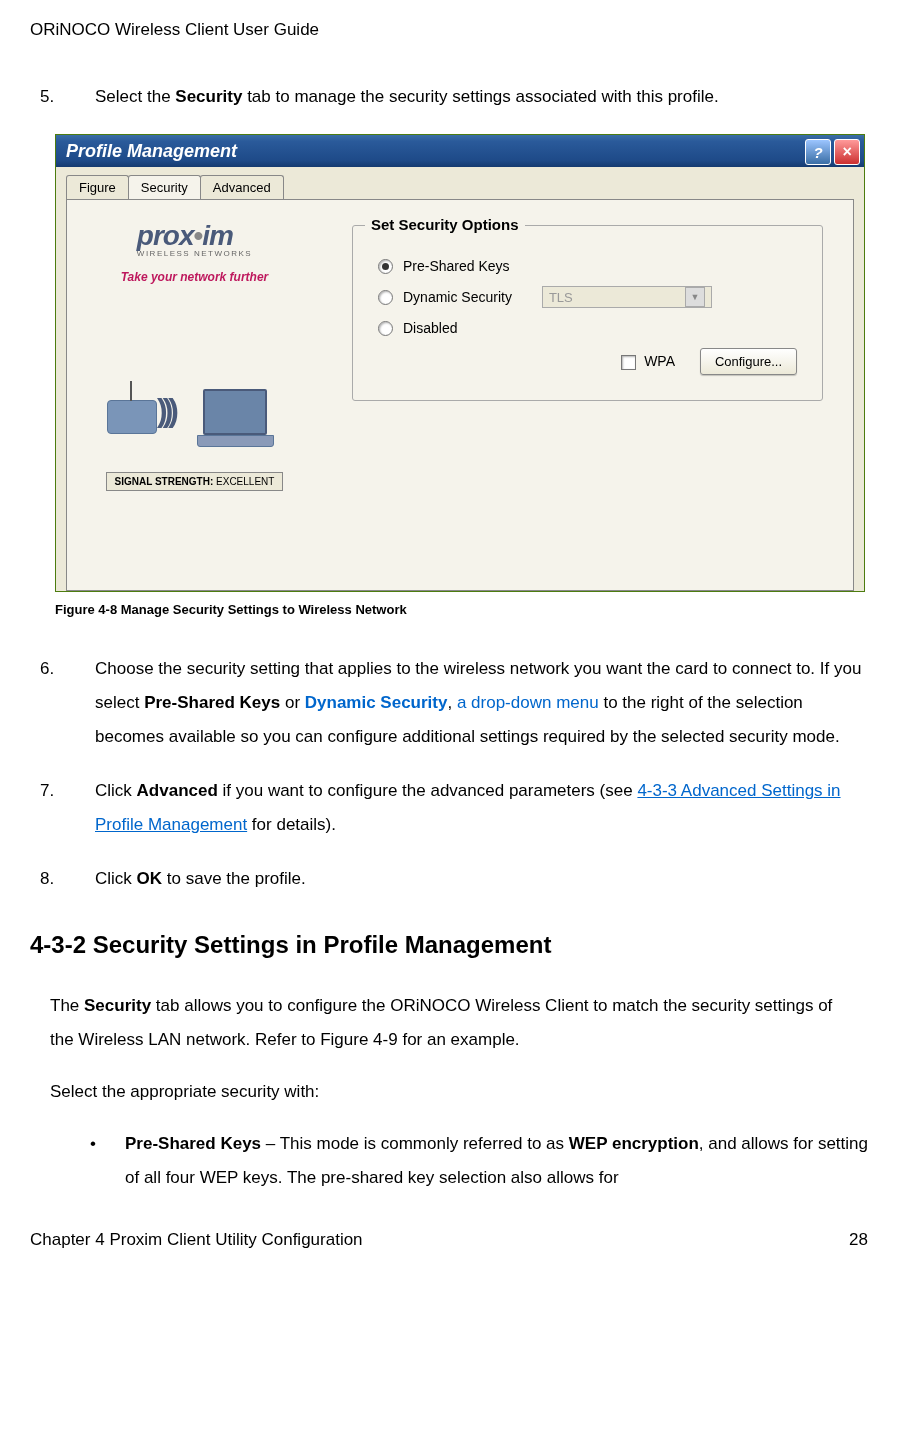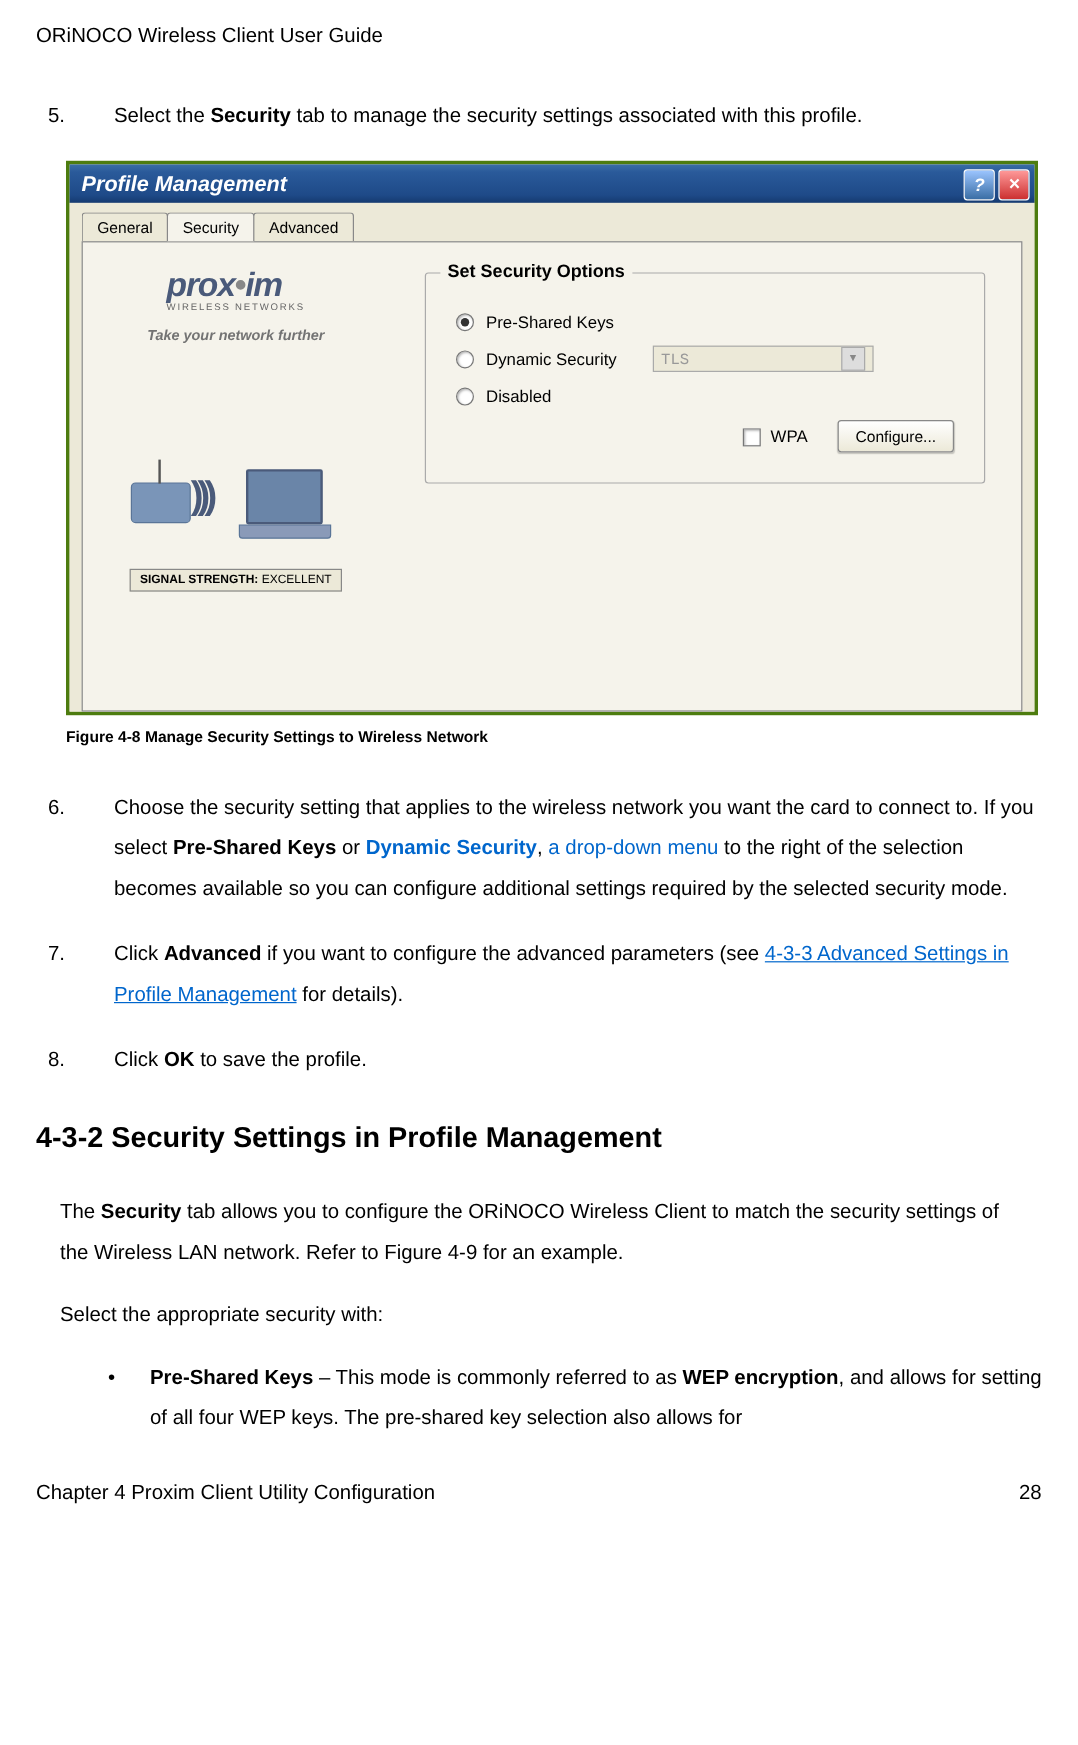--- a/index.html
+++ b/index.html
@@ -30,21 +30,21 @@
     }
     .instruction-text {
       flex: 1;
     }
     .bold { font-weight: bold; }
     .figure-container {
       margin: 15px 0 15px 25px;
     }
     .dialog {
       width: 810px;
-      border: 3px solid #4d7c0f;
+      border: 1px solid #4d7c0f;
       box-sizing: border-box;
       background: #ece9d8;
       position: relative;
     }
     .titlebar {
       height: 32px;
       background: linear-gradient(180deg, #3a6ea5 0%, #2a5a9a 20%, #1e4a88 80%, #153a70 100%);
       color: white;
       font-family: "Trebuchet MS", sans-serif;
       font-style: italic;
@@ -144,21 +144,21 @@
       color: #666;
       letter-spacing: 1.5px;
       text-align: right;
       margin-top: -3px;
     }
     .tagline {
       font-family: "Trebuchet MS", sans-serif;
       font-style: italic;
       font-weight: bold;
       font-size: 12px;
-      color: #737373;
+      color: #be185d;
       margin-bottom: 40px;
     }
     .device-illustration {
       margin-top: 20px;
       width: 175px;
       height: 110px;
       position: relative;
     }
     .router {
       position: absolute;
@@ -256,33 +256,32 @@
       content: '';
       position: absolute;
       top: 3px;
       left: 3px;
       width: 7px;
       height: 7px;
       background: #333;
       border-radius: 50%;
     }
     .dropdown-disabled {
-      width: 184px;
+      width: 170px;
       height: 22px;
       border: 1px solid #aaa;
       background: #ece9d8;
       color: #999;
       font-size: 13px;
       padding: 0 6px;
       margin-left: 30px;
       display: flex;
       align-items: center;
       justify-content: space-between;
       box-sizing: border-box;
-      font-family: Liberation Mono, monospace;
     }
     .dropdown-arrow {
       width: 18px;
       height: 18px;
       background: #ddd;
       border: 1px solid #aaa;
       display: flex;
       align-items: center;
       justify-content: center;
       font-size: 9px;
@@ -386,21 +385,21 @@
   <div class="dialog">
     <div class="titlebar">
       <span>Profile Management</span>
       <div class="titlebar-buttons">
         <div class="help-btn">?</div>
         <div class="close-btn">×</div>
       </div>
     </div>
     <div class="tab-area">
       <div class="tabs-row">
-        <div class="tab">General</div>
+        <div class="tab">Figure</div>
         <div class="tab active">Security</div>
         <div class="tab">Advanced</div>
       </div>
       <div class="tab-content">
         <div class="left-panel">
           <div class="logo-area">
             <div class="proxim-logo"><span>prox</span><span class="dot">•</span><span>im</span></div>
             <div class="proxim-sub">WIRELESS NETWORKS</div>
           </div>
           <div class="tagline">Take your network further</div>

